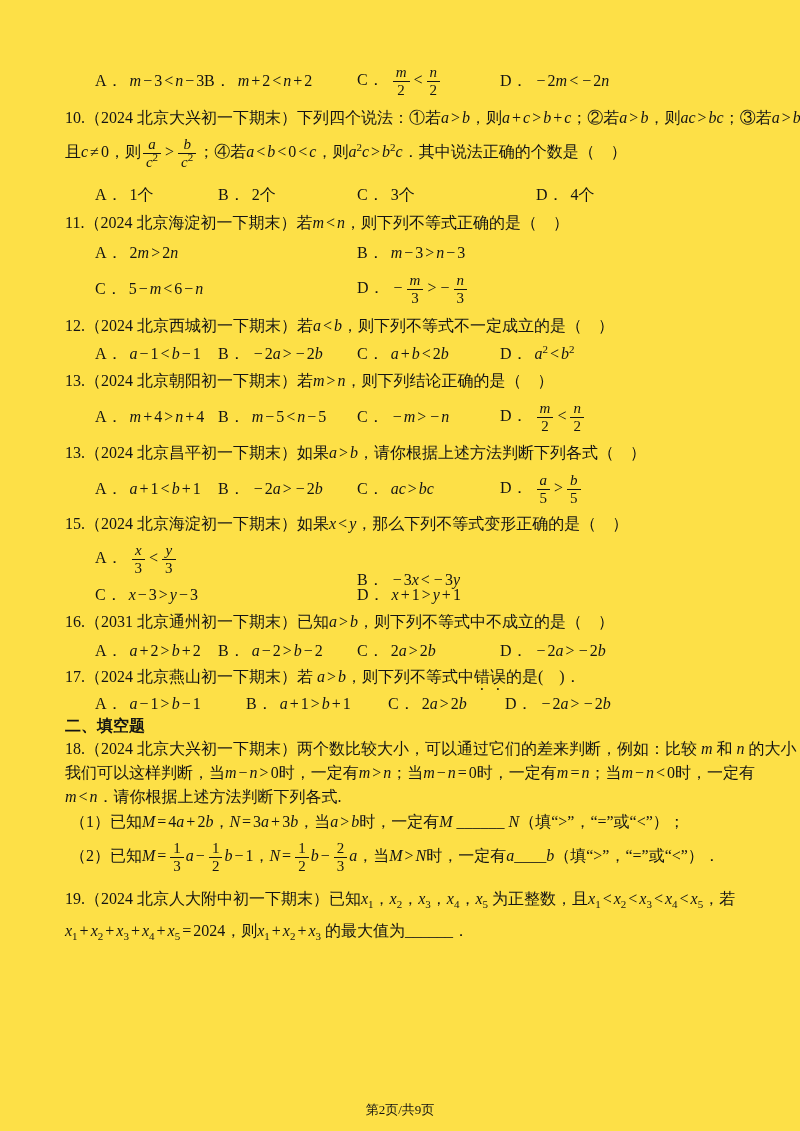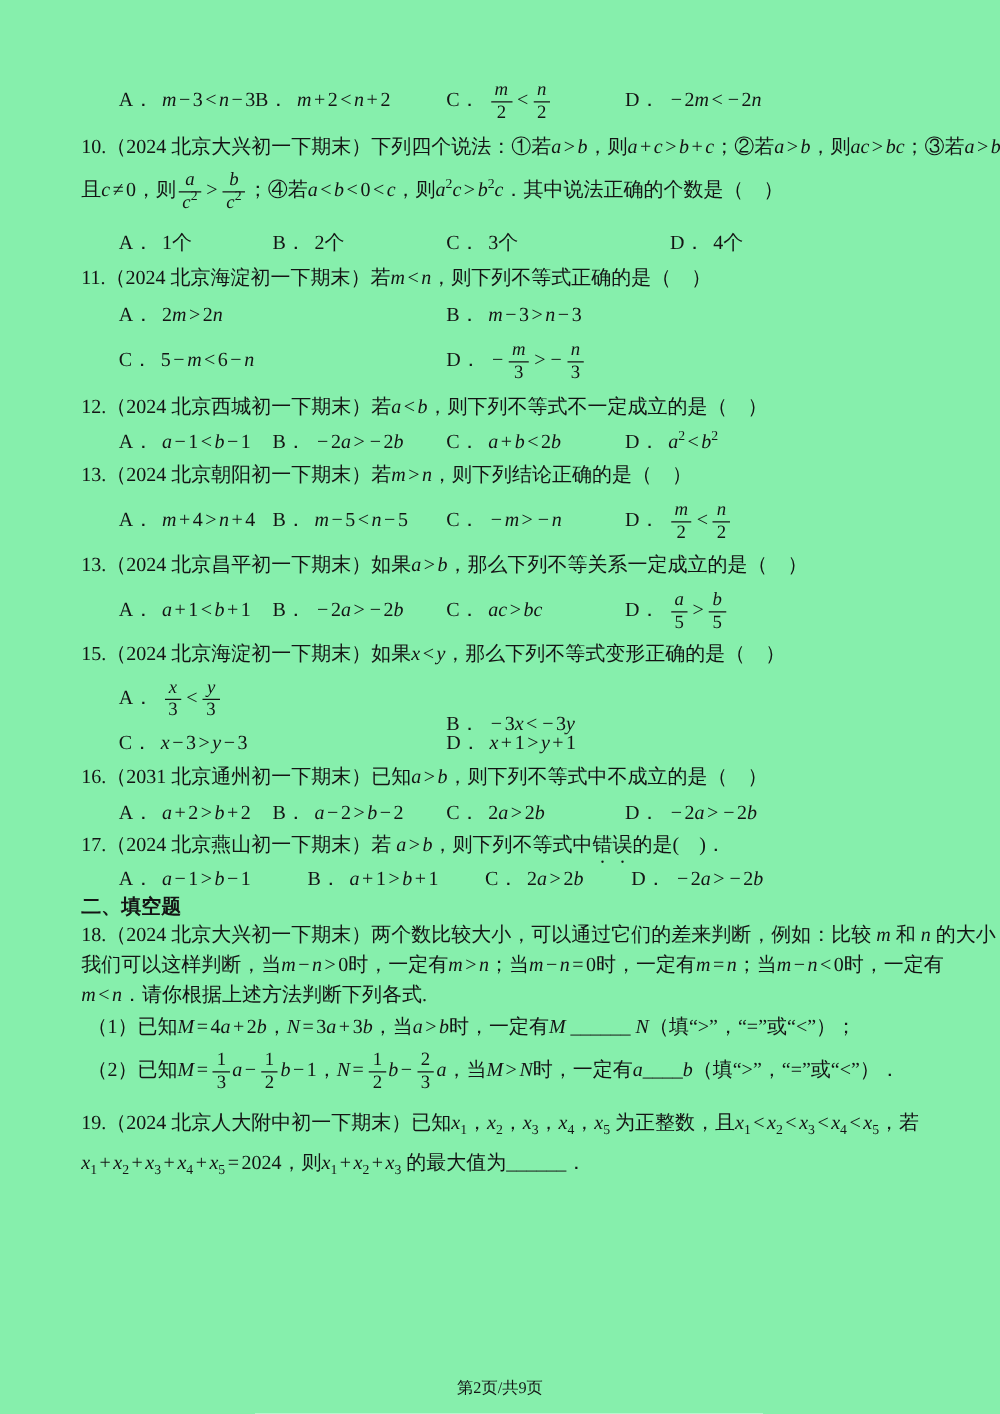--- a/index.html
+++ b/index.html
@@ -1,17 +1,17 @@
 <!DOCTYPE html>
 <html><head>
 <meta charset="utf-8">
 <style>
   html,body{margin:0;padding:0;background:#ffffff;}
   .page{
-    position:relative;width:800px;height:1131px;background:#86efac;
+    position:relative;width:800px;height:1131px;background:#fde047;
     font-family:"Liberation Serif","DejaVu Serif",serif;color:#141414;
     overflow:hidden;
   }
   .block{position:absolute;font-size:16px;line-height:22px;white-space:nowrap;}
   .para{left:65px;}
   .heading{font-weight:bold;}
   .opt-row{left:0;width:800px;}
   .opt{position:absolute;top:50%;transform:translateY(-50%);white-space:nowrap;}
   .olabel{margin-right:7px;}
   .cjk{font-style:normal;}
@@ -62,21 +62,21 @@
         <span class="opt" style="left: 357px;"><span class="olabel">C．</span><span class="math"><i>a</i><span class="op">+</span><i>b</i><span class="op">&lt;</span>2<i>b</i></span></span>
         <span class="opt" style="left: 500px;"><span class="olabel">D．</span><span class="math"><i>a</i><sup>2</sup><span class="op">&lt;</span><i>b</i><sup>2</sup></span></span>
       </div>
       <div class="block para" style="top: 370px; left: 65px;"><span class="cjk">13.（2024 北京朝阳初一下期末）若</span><span class="math"><i>m</i><span class="op">&gt;</span><i>n</i></span><span class="cjk">，则下列结论正确的是（　）</span></div>
       <div class="block opt-row" style="top: 394px; height: 46px;">
         <span class="opt" style="left: 95px;"><span class="olabel">A．</span><span class="math"><i>m</i><span class="op">+</span>4<span class="op">&gt;</span><i>n</i><span class="op">+</span>4</span></span>
         <span class="opt" style="left: 218px;"><span class="olabel">B．</span><span class="math"><i>m</i><span class="op">−</span>5<span class="op">&lt;</span><i>n</i><span class="op">−</span>5</span></span>
         <span class="opt" style="left: 357px;"><span class="olabel">C．</span><span class="math"><span class="op">−</span><i>m</i><span class="op">&gt;</span><span class="op">−</span><i>n</i></span></span>
         <span class="opt" style="left: 500px;"><span class="olabel">D．</span><span class="math"><span class="frac"><span class="num"><i>m</i></span><span class="den">2</span></span><span class="op">&lt;</span><span class="frac"><span class="num"><i>n</i></span><span class="den">2</span></span></span></span>
       </div>
-      <div class="block para" style="top: 442px; left: 65px;"><span class="cjk">13.（2024 北京昌平初一下期末）如果</span><span class="math"><i>a</i><span class="op">&gt;</span><i>b</i></span><span class="cjk">，那么下列不等关系一定成立的是（　）</span></div>
+      <div class="block para" style="top: 442px; left: 65px;"><span class="cjk">13.（2024 北京昌平初一下期末）如果</span><span class="math"><i>a</i><span class="op">&gt;</span><i>b</i></span><span class="cjk">，请你根据上述方法判断下列各式（　）</span></div>
       <div class="block opt-row" style="top: 466px; height: 46px;">
         <span class="opt" style="left: 95px;"><span class="olabel">A．</span><span class="math"><i>a</i><span class="op">+</span>1<span class="op">&lt;</span><i>b</i><span class="op">+</span>1</span></span>
         <span class="opt" style="left: 218px;"><span class="olabel">B．</span><span class="math"><span class="op">−</span>2<i>a</i><span class="op">&gt;</span><span class="op">−</span>2<i>b</i></span></span>
         <span class="opt" style="left: 357px;"><span class="olabel">C．</span><span class="math"><i>a</i><i>c</i><span class="op">&gt;</span><i>b</i><i>c</i></span></span>
         <span class="opt" style="left: 500px;"><span class="olabel">D．</span><span class="math"><span class="frac"><span class="num"><i>a</i></span><span class="den">5</span></span><span class="op">&gt;</span><span class="frac"><span class="num"><i>b</i></span><span class="den">5</span></span></span></span>
       </div>
       <div class="block para" style="top: 513px; left: 65px;"><span class="cjk">15.（2024 北京海淀初一下期末）如果</span><span class="math"><i>x</i><span class="op">&lt;</span><i>y</i></span><span class="cjk">，那么下列不等式变形正确的是（　）</span></div>
       <div class="block opt-row" style="top: 536px; height: 46px;">
         <span class="opt" style="left: 95px;"><span class="olabel">A．</span><span class="math"><span class="frac"><span class="num"><i>x</i></span><span class="den">3</span></span><span class="op">&lt;</span><span class="frac"><span class="num"><i>y</i></span><span class="den">3</span></span></span></span>
         <span class="opt" style="left: 357px; margin-top: 21px;"><span class="olabel">B．</span><span class="math"><span class="op">−</span>3<i>x</i><span class="op">&lt;</span><span class="op">−</span>3<i>y</i></span></span>

